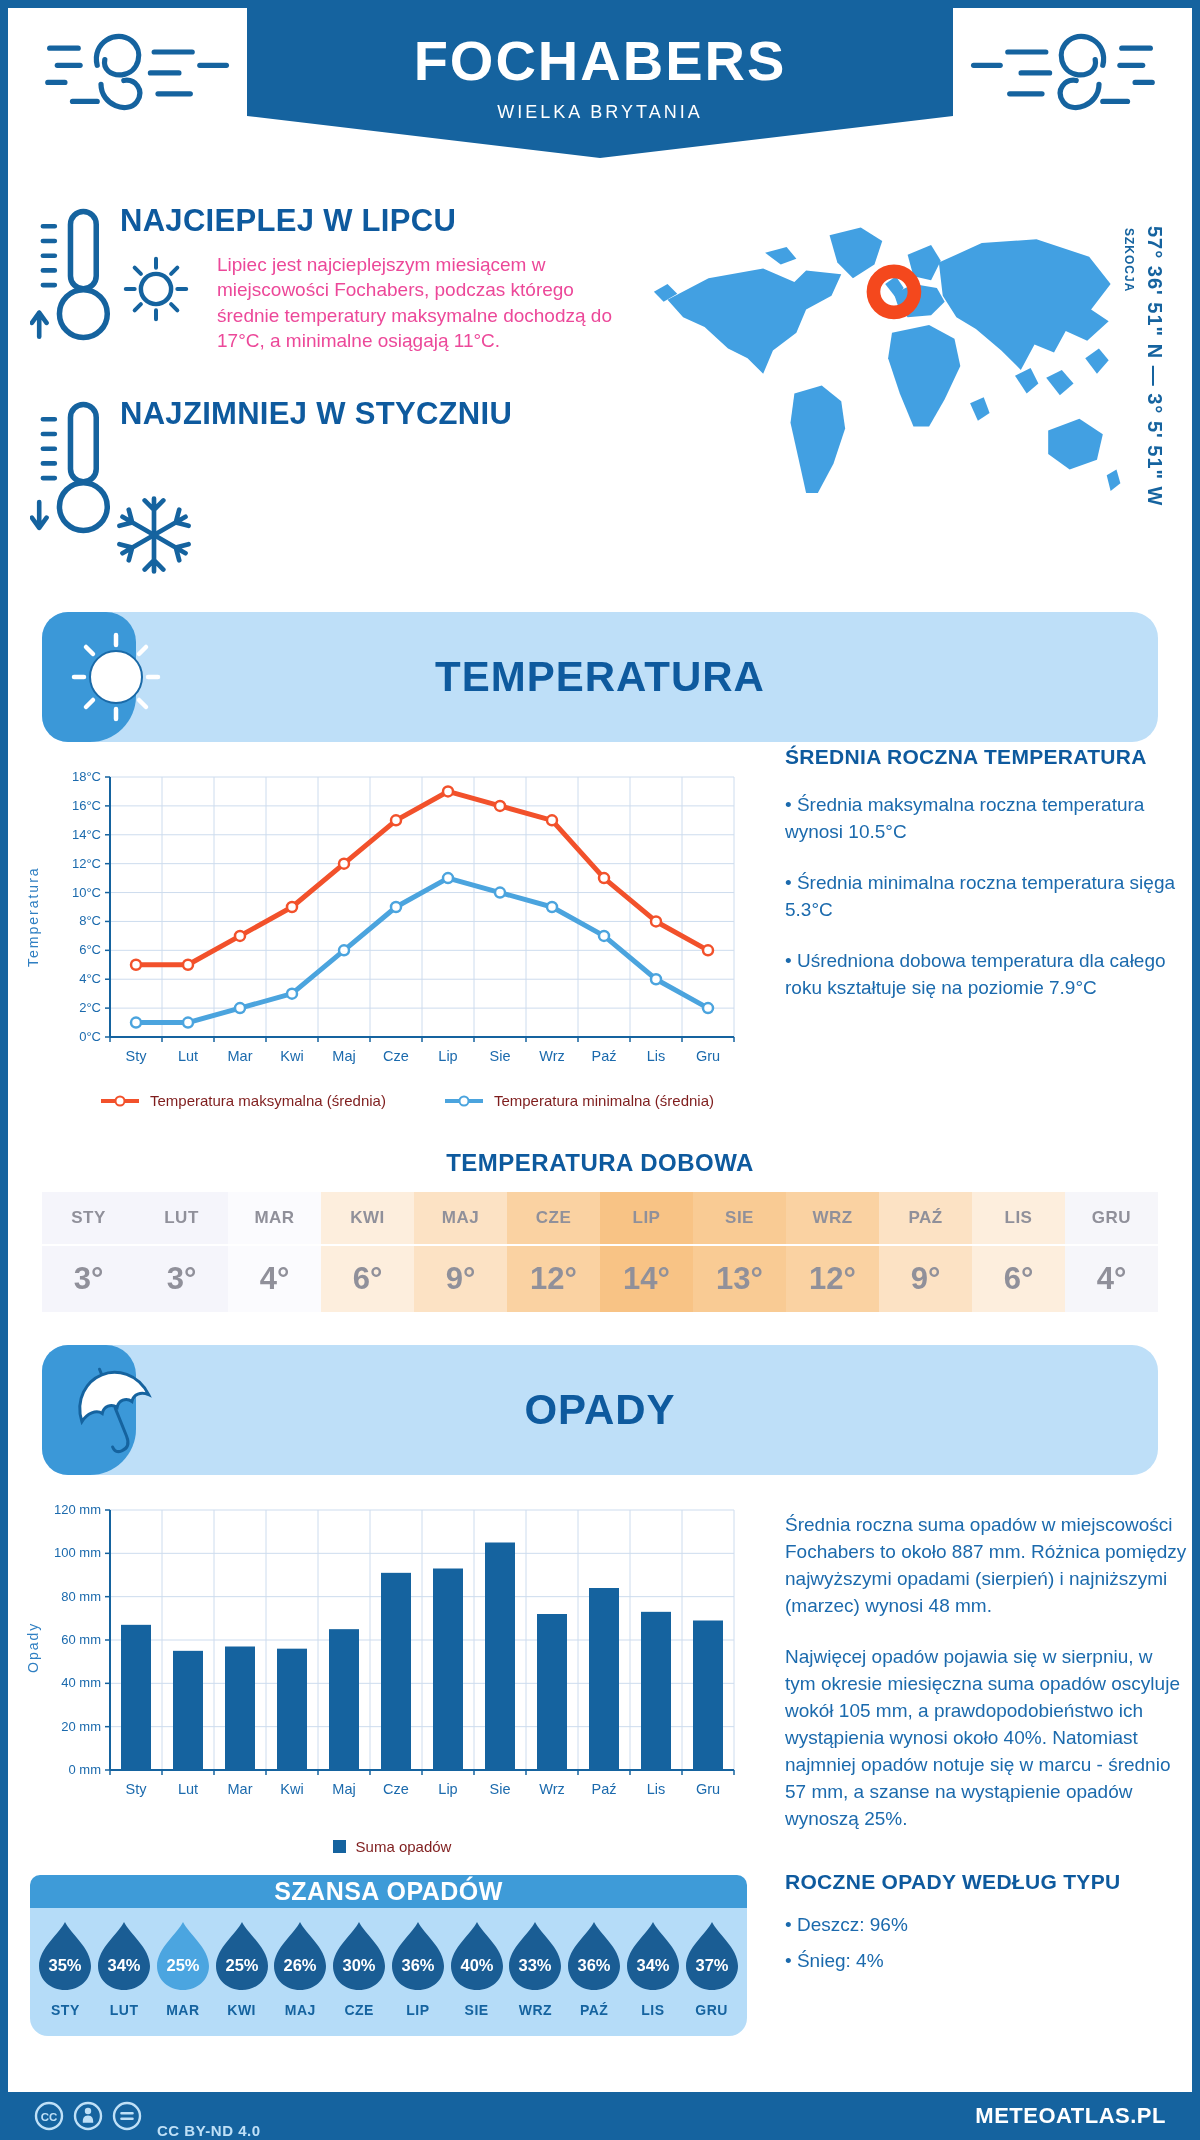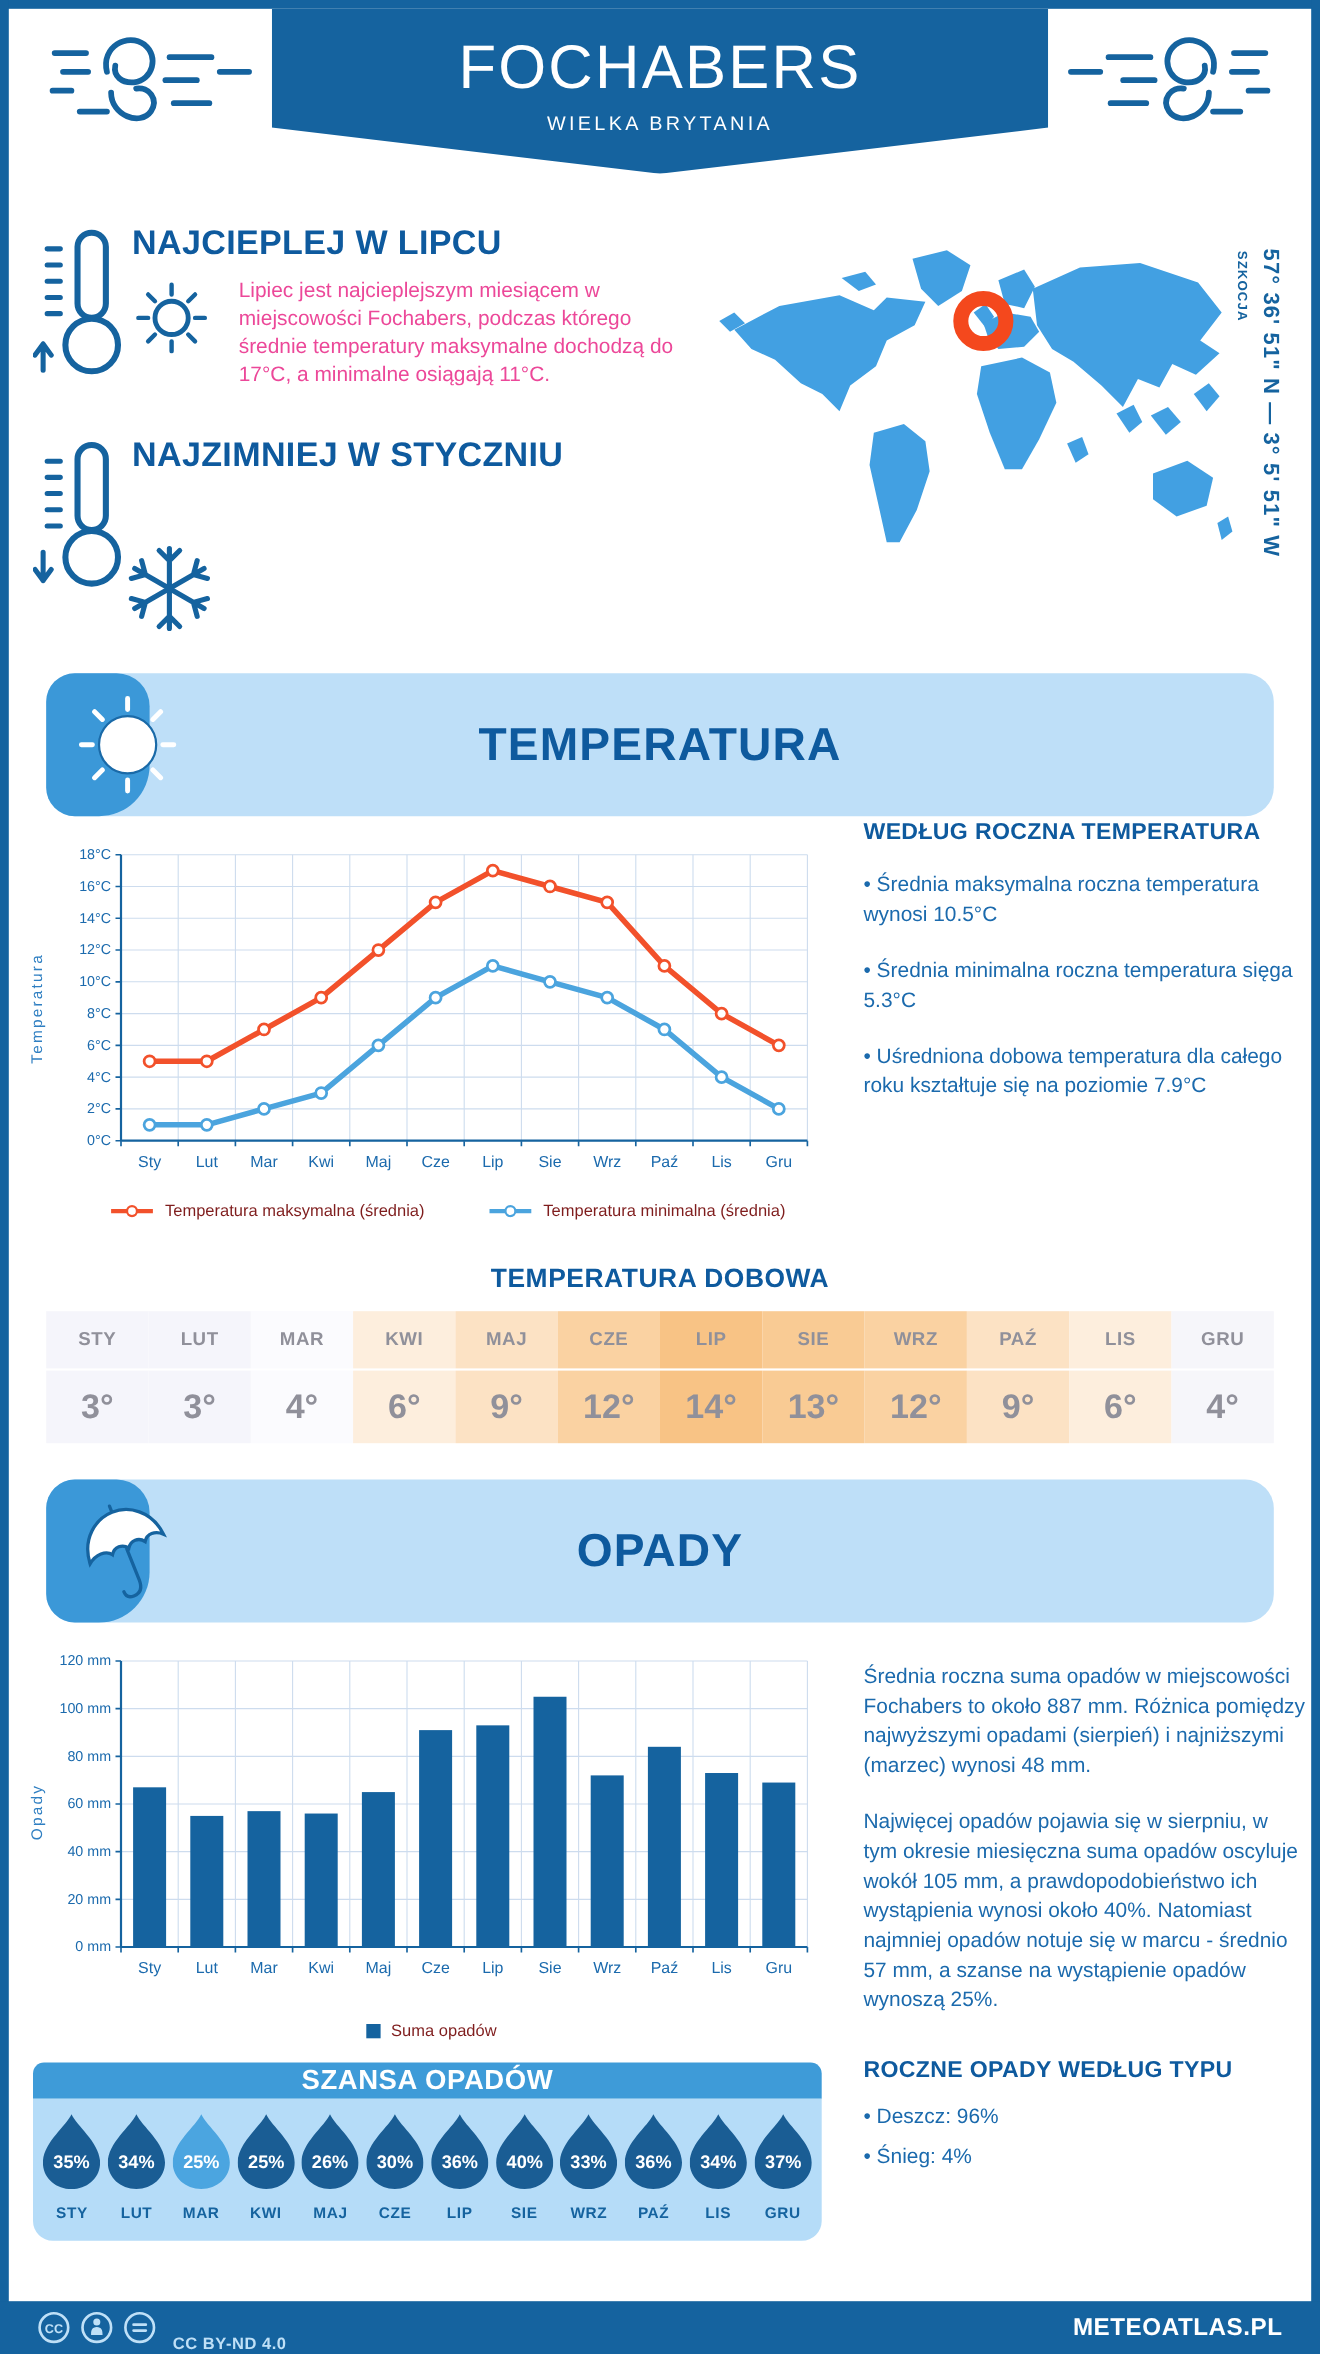--- a/index.html
+++ b/index.html
@@ -6,21 +6,21 @@
   .page{position:relative;width:1200px;height:2140px;background:#ffffff;
         font-family:"Liberation Sans",sans-serif;overflow:hidden;margin:0 auto;}
   .frame{position:absolute;background:#15639f;}
   .frame.top{left:0;top:0;width:1200px;height:8px;}
   .frame.left{left:0;top:0;width:8px;height:2140px;}
   .frame.right{right:0;top:0;width:8px;height:2140px;}
 
   
   .head-banner{position:absolute;left:247px;top:8px;width:706px;height:150px;background:#15639f;
     clip-path:polygon(0 0,100% 0,100% 72%,50% 100%,0 72%);text-align:center;color:#fff;}
-  .head-title{margin-top:20px;font-size:56px;font-weight:normal;letter-spacing:2px;text-align:center;}
+  .head-title{margin-top:20px;font-size:56px;font-weight:bold;letter-spacing:2px;text-align:center;}
   .head-sub{margin-top:9px;font-size:18px;letter-spacing:3px;}
   .wind{position:absolute;top:22px;width:190px;height:98px;}
   .wind.l{left:44px;}
   .wind.r{left:966px;transform:scaleX(-1);}
 
   
   .hl-title{position:absolute;font-size:31px;font-weight:bold;color:#0e5a9e;letter-spacing:0.3px;}
   .h-warm{left:120px;top:203px;}
   .h-cold{left:120px;top:396px;}
   .hl-text{position:absolute;font-size:19px;line-height:1.33;color:#ec4899;}
@@ -310,21 +310,21 @@
     <div class="legend-item">
       <svg width="40" height="12" viewBox="0 0 40 12">
         <line x1="1" y1="6" x2="39" y2="6" stroke="#4ba4de" stroke-width="4"></line>
         <circle cx="20" cy="6" r="4.5" fill="#fff" stroke="#4ba4de" stroke-width="2"></circle>
       </svg>
       <span>Temperatura minimalna (średnia)</span>
     </div>
   </div>
 
   <div class="rcol rcol-temp">
-    <h3>WEDŁUG ROCZNA TEMPERATURA</h3>
+    <h3>ŚREDNIA ROCZNA TEMPERATURA</h3>
     <p>• Średnia maksymalna roczna temperatura wynosi 10.5°C</p>
     <p>• Średnia minimalna roczna temperatura sięga 5.3°C</p>
     <p>• Uśredniona dobowa temperatura dla całego roku kształtuje się na poziomie 7.9°C</p>
   </div>
 
   <div class="daily-title">TEMPERATURA DOBOWA</div>
   <div id="daily-table">
       <div class="dcol">
         <div class="mh" style="background: rgb(245, 245, 251);">STY</div>
         <div class="mv" style="background: rgb(245, 245, 251);">3°</div>

